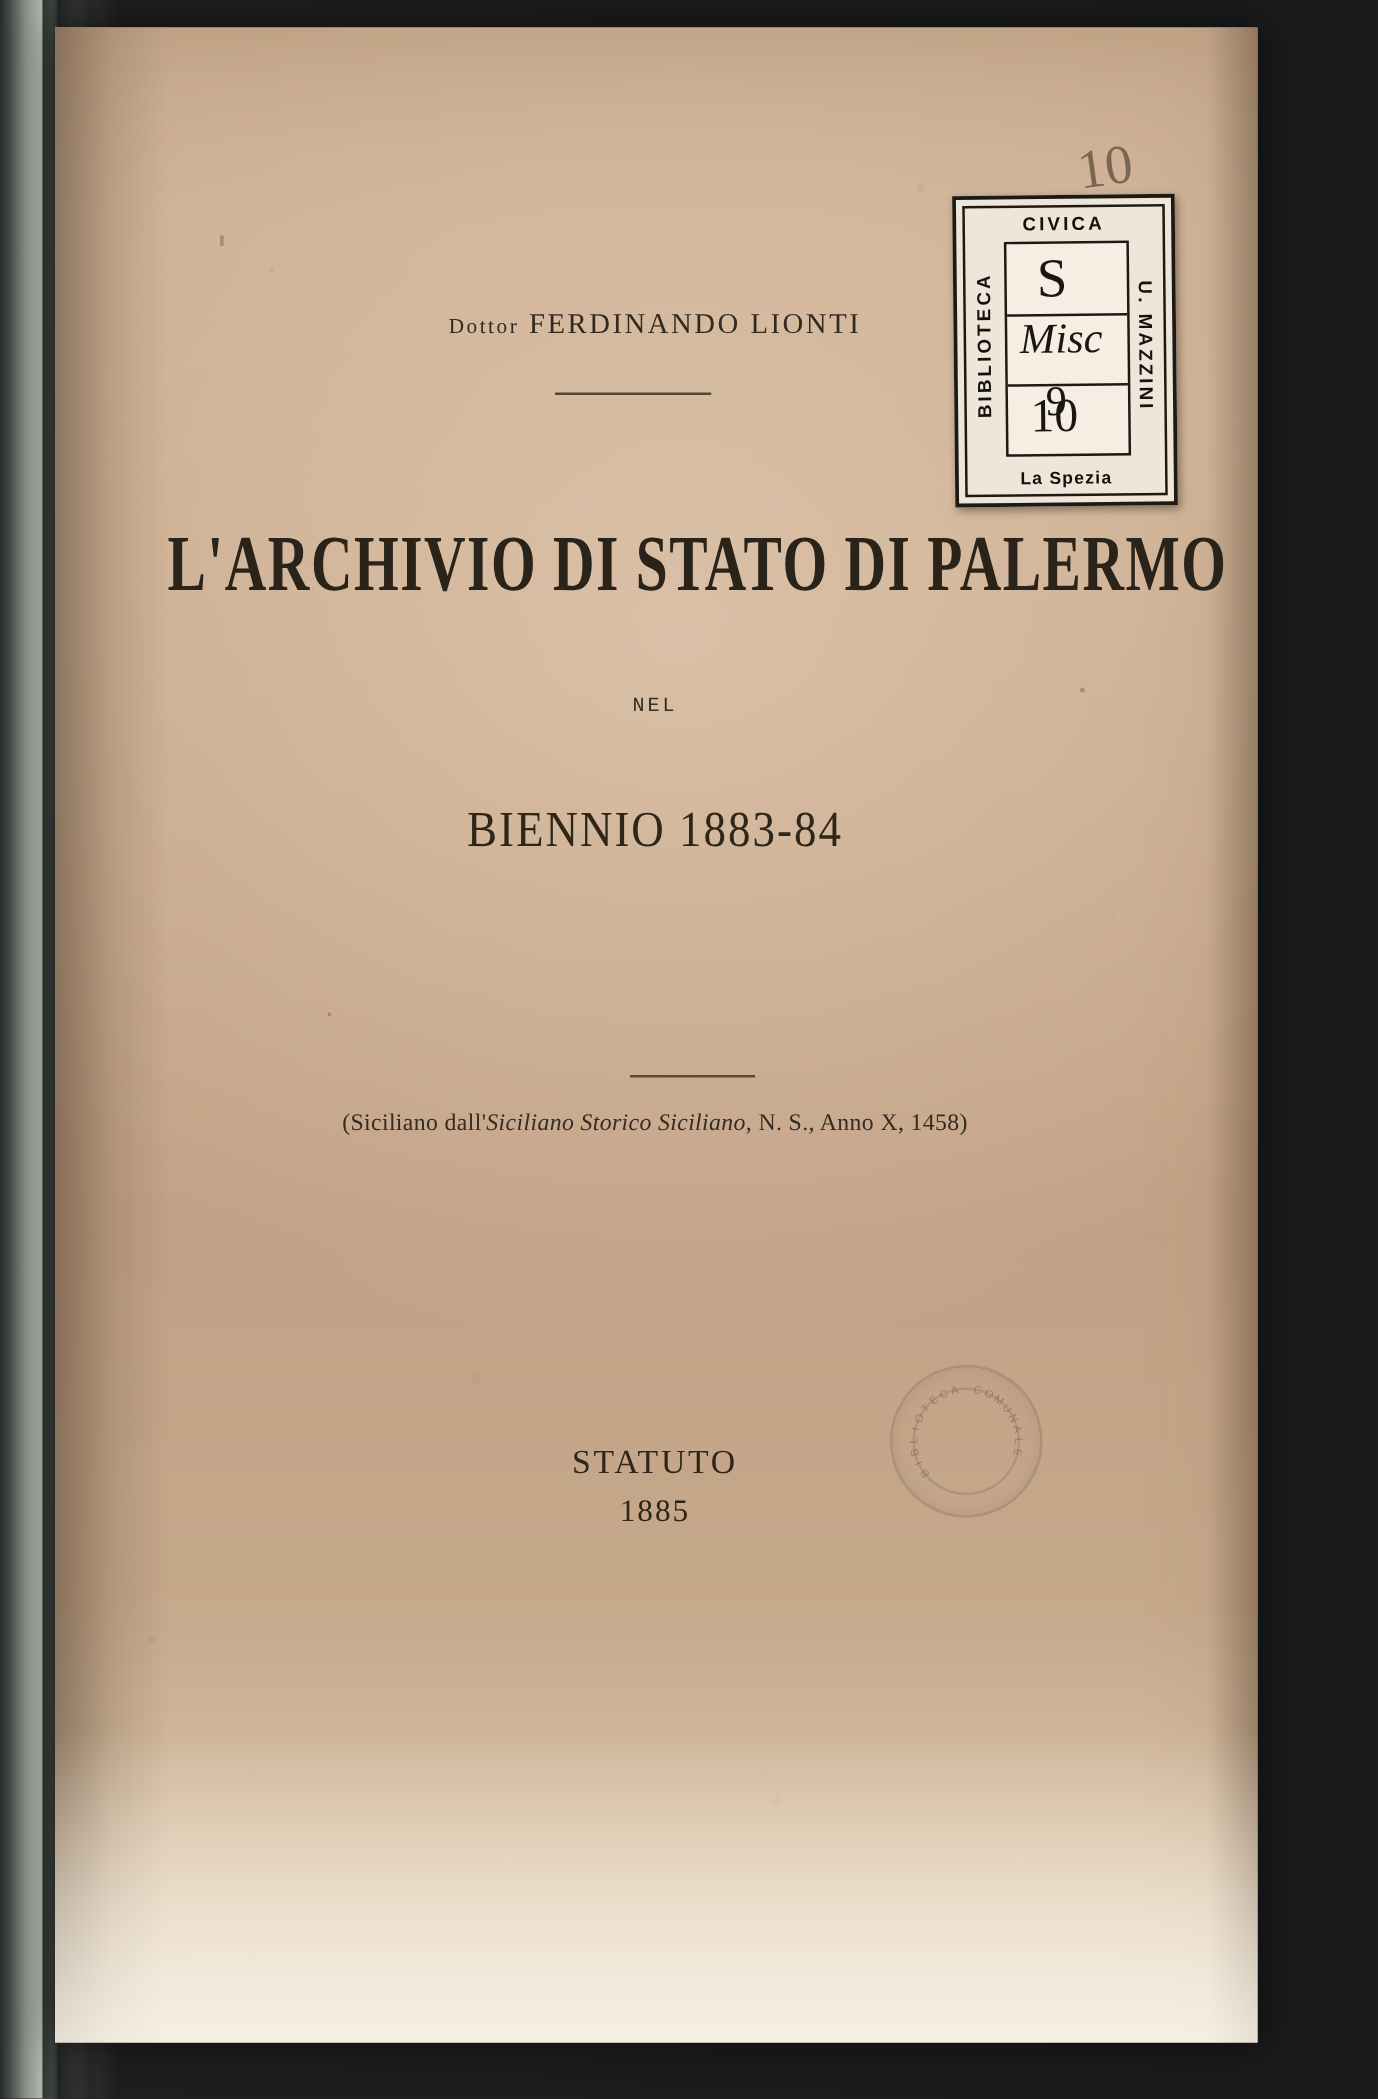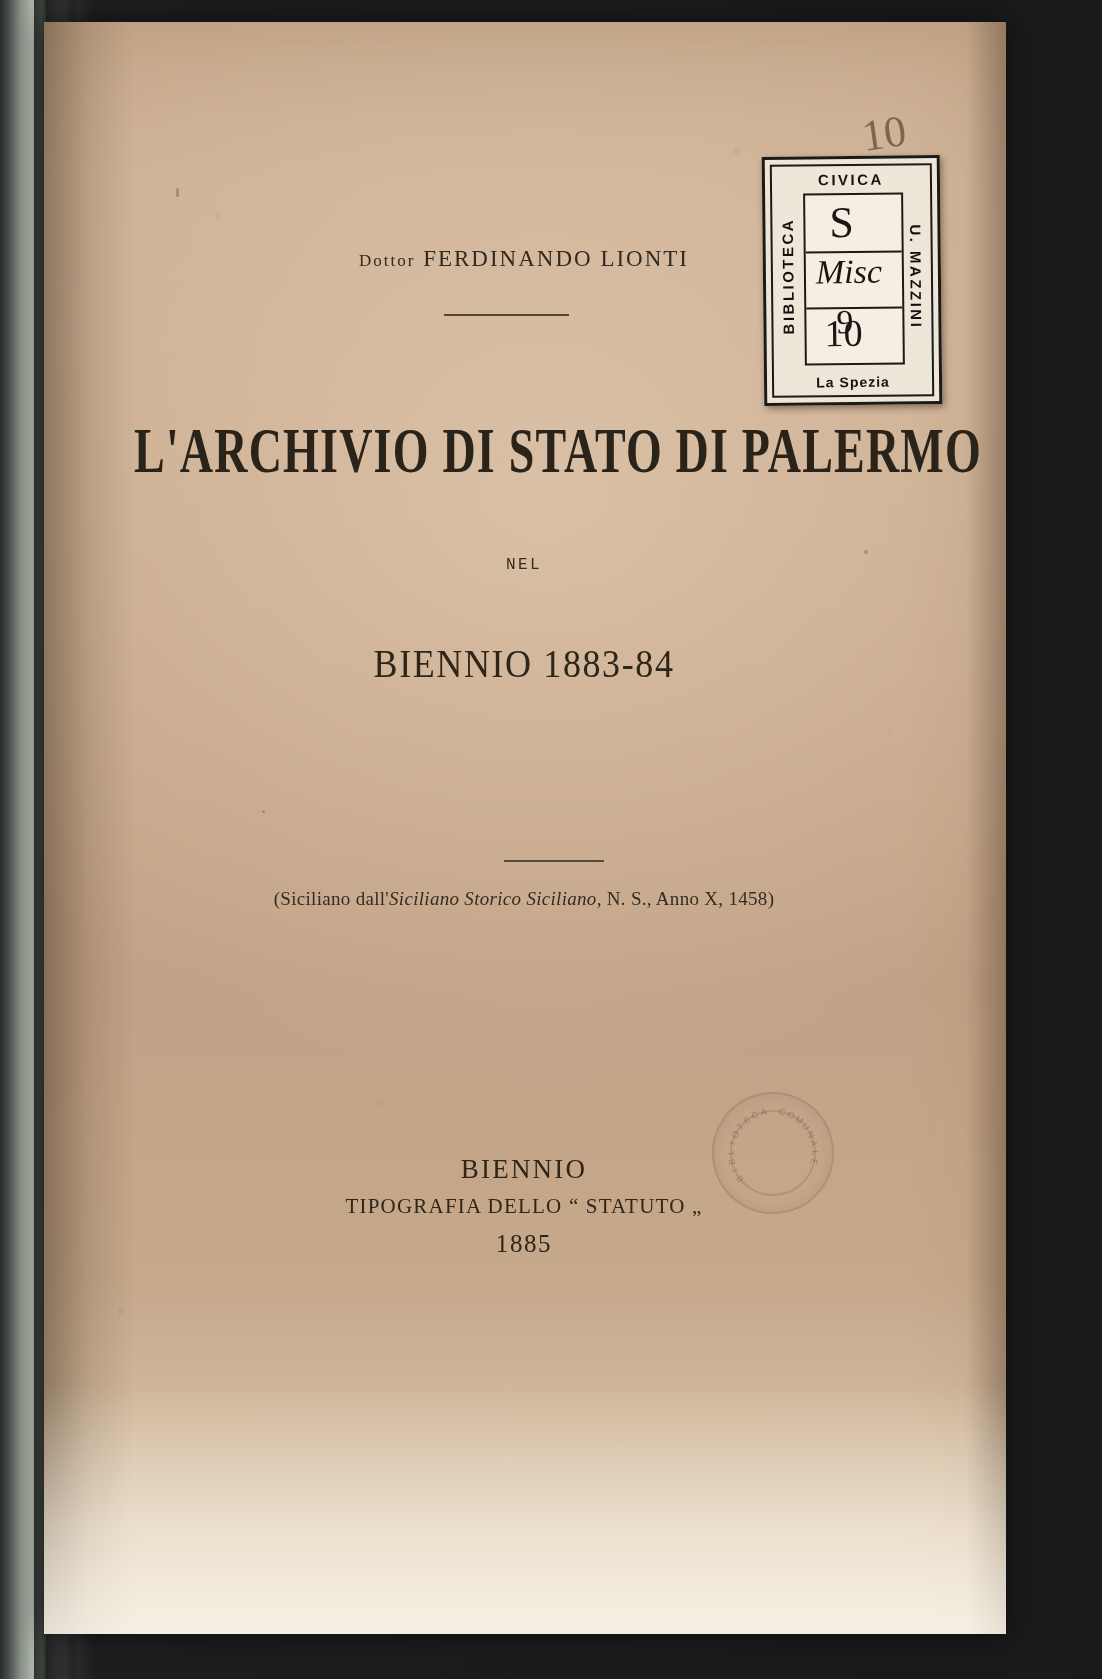--- a/index.html
+++ b/index.html
@@ -370,22 +370,21 @@
 
       <div class="biennio">BIENNIO 1883-84</div>
 
       <div class="rule-mid"></div>
 
       <div class="estratto">
         <span>(Siciliano dall'</span><i>Siciliano Storico Siciliano</i><span>, N. S., Anno X, 1458)</span>
       </div>
 
       <div class="imprint">
-        <div class="city">BIENNIO</div>
-        <div class="printer">TIPOGRAFIA DELLO “ STATUTO „</div>
+        <div class="city">STATUTO</div>
         <div class="year">1885</div>
       </div>
 
     </div>
 
     <div class="oval-stamp">
       <div class="ring-text">
           <span style="transform: rotate(-115deg) translate(-50%, -47px);">B</span>
           <span style="transform: rotate(-102.222deg) translate(-50%, -47px);">I</span>
           <span style="transform: rotate(-89.4444deg) translate(-50%, -47px);">B</span>

